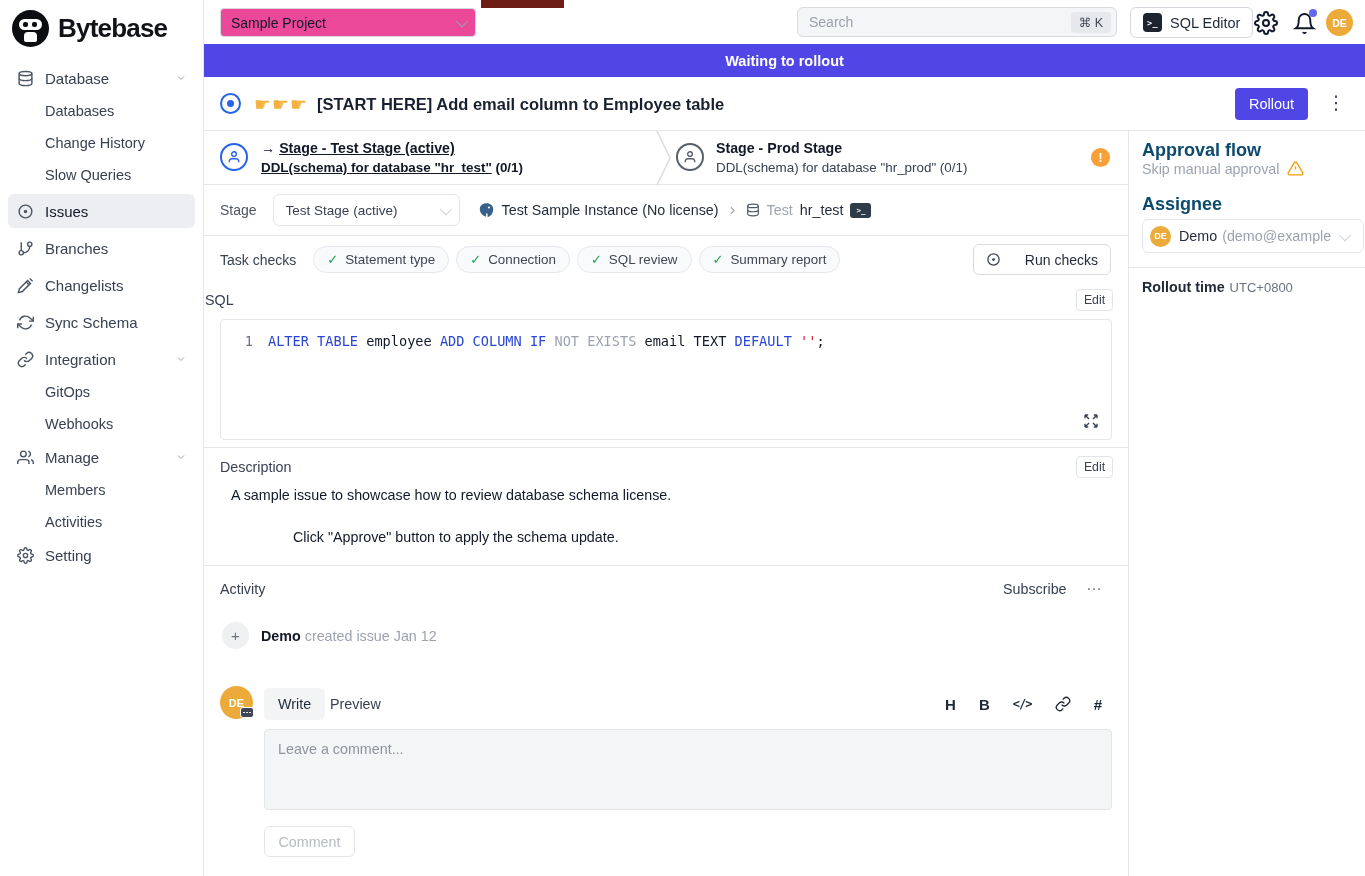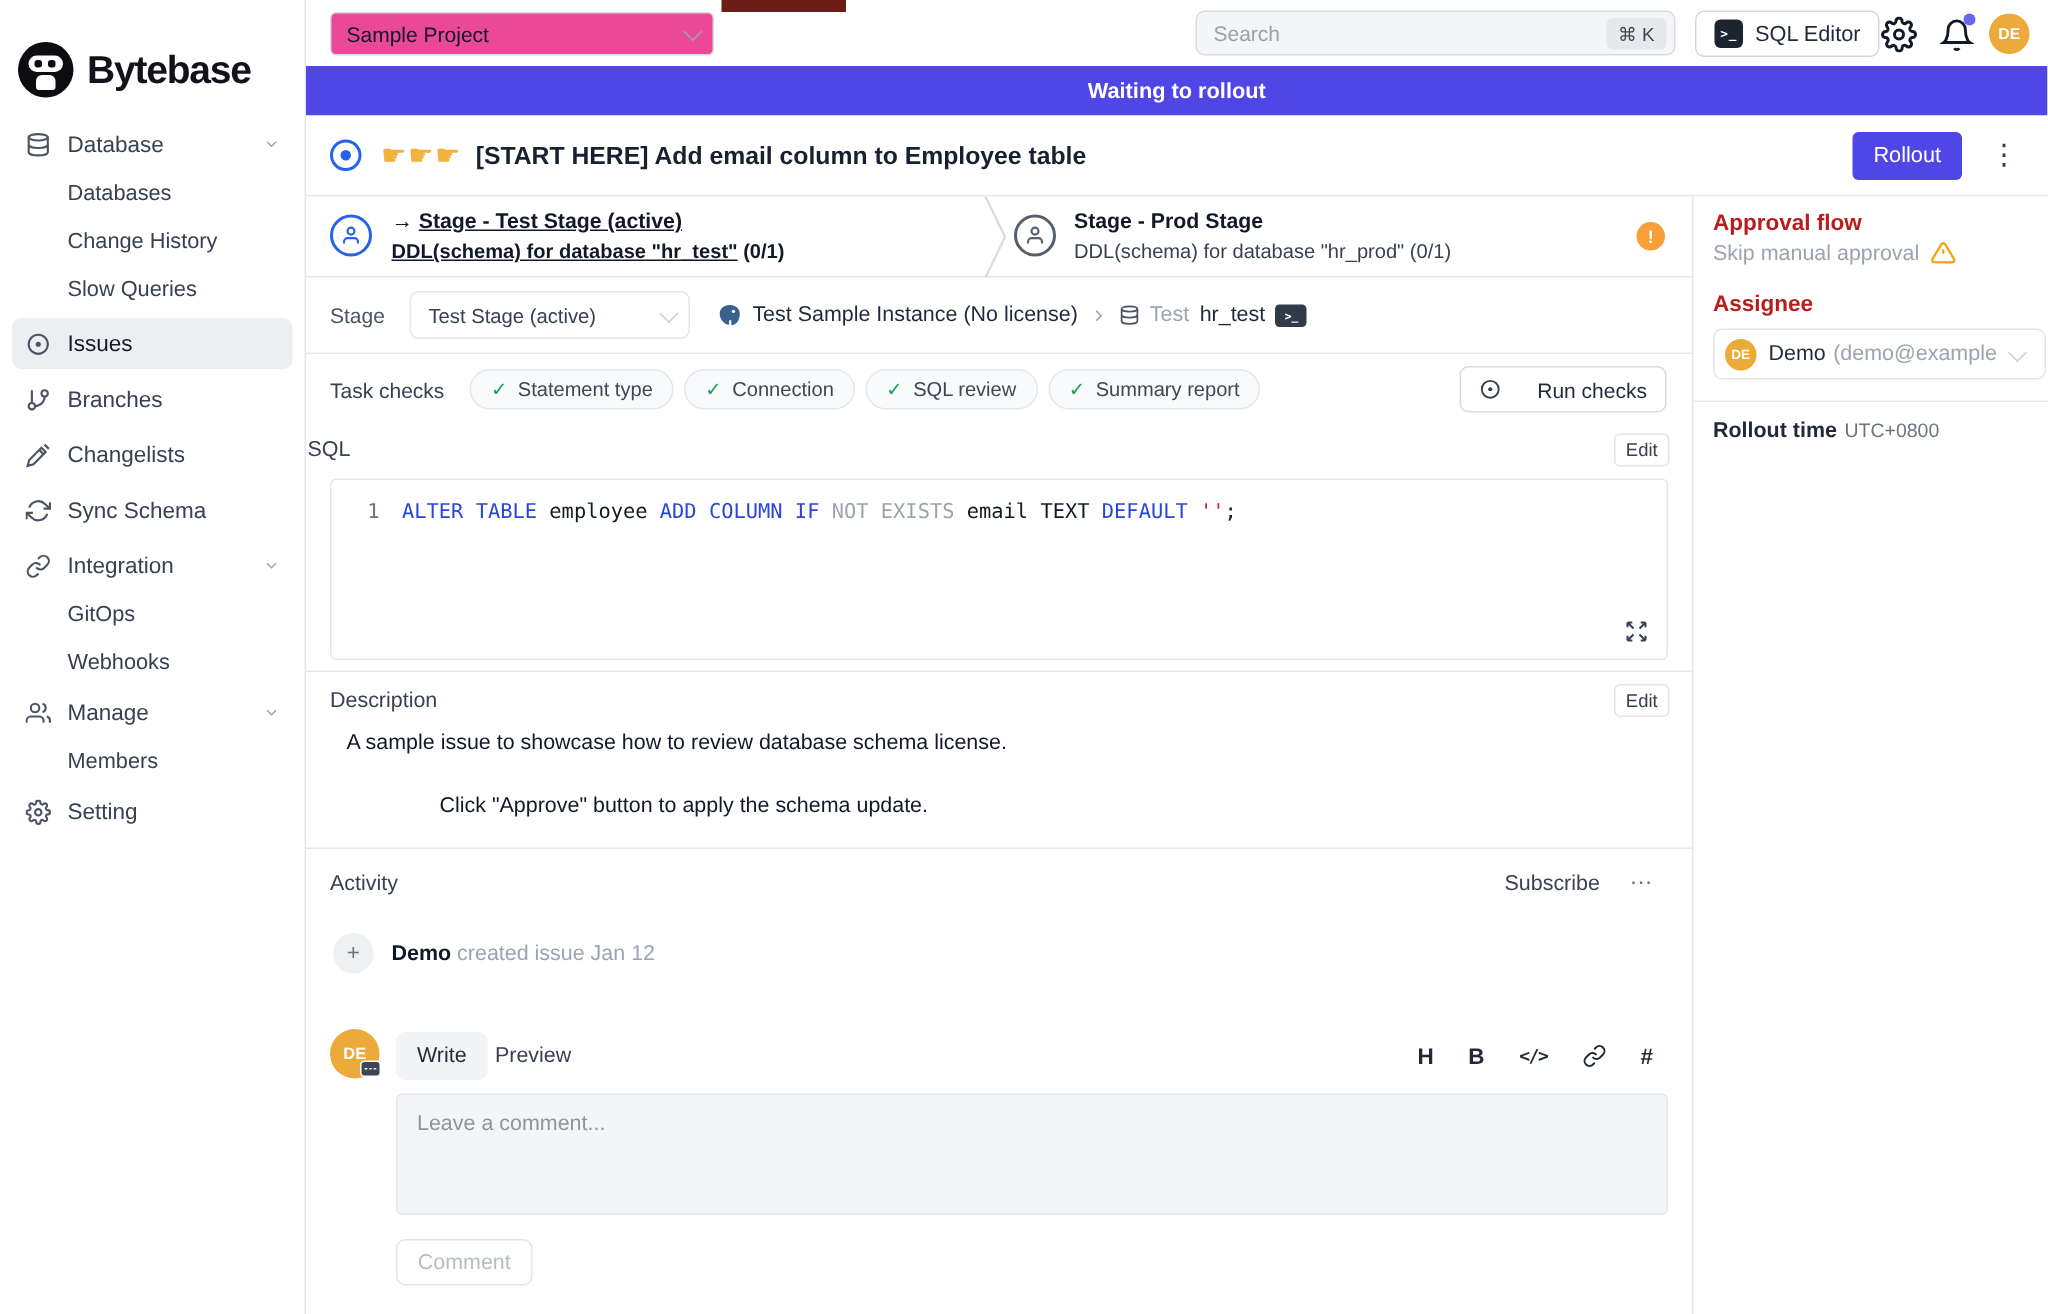--- a/index.html
+++ b/index.html
@@ -7,21 +7,21 @@
   body {
     font-family:"Liberation Sans", sans-serif;
     background:#fff; color:#1f2937; position:relative; overflow:hidden;
     -webkit-font-smoothing:antialiased;
   }
   .abs { position:absolute; }
   svg { display:block; }
 
   
   .sidebar { position:absolute; left:0; top:0; width:204px; height:876px; border-right:1px solid #e5e7eb; background:#fff; }
-  .logo-row { display:flex; align-items:center; gap:9px; padding:28px 12px 8px 12px; cursor:pointer; }
+  .logo-row { display:flex; align-items:center; gap:9px; padding:10px 12px 8px 12px; cursor:pointer; }
   .logo-mark { width:37px; height:37px; border-radius:50%; background:#0c0d10; position:relative; flex:0 0 auto; }
   .logo-mark .visor { position:absolute; left:7px; top:9px; width:23px; height:11px; background:#fff; border-radius:6px; }
   .logo-mark .eye { position:absolute; top:3px; width:5px; height:5px; border-radius:2px; background:#0c0d10; }
   .logo-mark .eye.l { left:4px; } .logo-mark .eye.r { left:13px; }
   .logo-mark .body { position:absolute; left:12px; top:22px; width:13px; height:10px; background:#fff; border-radius:4px 4px 2px 2px; }
   .logo-text { font-size:26px; font-weight:800; letter-spacing:-0.8px; color:#111319; }
   .nav { padding:6px 8px 0 8px; }
   .nav-item { display:flex; align-items:center; gap:10px; height:34px; padding:0 8px; border-radius:6px; color:#374151; font-size:15px; cursor:pointer; }
   .nav-item .ico { width:19px; display:flex; justify-content:center; color:#4b5563; }
   .nav-item .lbl { flex:1; }
@@ -120,21 +120,21 @@
   .tab-preview { position:absolute; left:330px; top:696px; font-size:14.3px; color:#374151; cursor:pointer; }
   .fmt-row { position:absolute; left:945px; top:692px; width:157px; height:24px; display:flex; align-items:center; justify-content:space-between; color:#1f2937; }
   .fmt { cursor:pointer; font-weight:700; font-size:15px; }
   .fmt.code { font-size:12px; letter-spacing:-1px; font-family:"DejaVu Sans Mono",monospace; }
   .comment-area { position:absolute; left:264px; top:729px; width:848px; height:81px; background:#f4f5f6; border:1px solid #e3e6e9; border-radius:4px; padding:11px 13px; font-family:inherit; font-size:14.3px; color:#374151; resize:none; outline:none; }
   .comment-area::placeholder { color:#8d949e; }
   .comment-btn { position:absolute; left:264px; top:826px; width:91px; height:31px; background:#fff; border:1px solid #e3e6e9; border-radius:6px; font-size:14.3px; color:#b6bcc4; font-family:inherit; }
 
   
   .rpanel { position:absolute; left:1128px; top:131px; width:237px; height:745px; border-left:1px solid #e5e7eb; background:#fff; }
-  .rp-h { position:absolute; left:13px; font-size:15px; font-weight:700; color:#b91c1c; }
+  .rp-h { position:absolute; left:13px; font-size:18px; font-weight:700; color:#0c4a6e; }
   .rp-skip { position:absolute; left:13px; top:29px; display:flex; align-items:center; gap:7px; font-size:14.3px; color:#9ca3af; }
   .assignee-select { position:absolute; left:13px; top:88px; width:222px; height:34px; border:1px solid #e3e6e9; border-radius:6px; display:flex; align-items:center; gap:8px; padding:0 6px 0 7px; cursor:pointer; overflow:hidden; background:#fff; }
   .assignee-select .avatar { width:21px; height:21px; font-size:9px; flex:0 0 auto; }
   .assignee-select .nm { font-size:14.3px; color:#1f2937; white-space:nowrap; }
   .assignee-select .em { font-size:14.3px; color:#9ca3af; white-space:nowrap; margin-left:-3px; }
   .rp-div { position:absolute; left:0; top:136px; width:237px; border-top:1px solid #e5e7eb; }
   .rp-time-h { position:absolute; left:13px; top:148px; font-size:14.3px; font-weight:700; color:#1f2937; }
   .rp-time-h .tz { font-weight:400; font-size:13px; color:#6b7280; margin-left:5px; }
   .unset-input { position:absolute; left:13px; top:171px; width:216px; height:33px; border:1px solid #e3e6e9; border-radius:6px; display:flex; align-items:center; padding:0 10px 0 12px; color:#c3c8cf; font-size:14.3px; cursor:pointer; background:#fff; }
   .unset-input .spacer { flex:1; }
@@ -246,20 +246,21 @@
           </svg>
       </span>
       <span class="lbl">Manage</span>
       <span class="chev">
           <svg width="12" height="12" viewBox="0 0 24 24" fill="none" stroke="currentColor" stroke-width="2">
             <polyline points="6 9 12 15 18 9"></polyline>
           </svg>
         </span>
     </div>
     <div class="nav-sub">Members</div>
+    <div class="nav-sub">Activities</div>
     <div class="nav-item">
       <span class="ico">
         <svg width="17" height="17" viewBox="0 0 24 24" fill="none" stroke="currentColor" stroke-width="2">
             <circle cx="12" cy="12" r="3"></circle>
             <path d="M19.4 15a1.65 1.65 0 0 0 .33 1.82l.06.06a2 2 0 0 1 0 2.83 2 2 0 0 1-2.83 0l-.06-.06a1.65 1.65 0 0 0-1.82-.33 1.65 1.65 0 0 0-1 1.51V21a2 2 0 0 1-2 2 2 2 0 0 1-2-2v-.09A1.65 1.65 0 0 0 9 19.4a1.65 1.65 0 0 0-1.82.33l-.06.06a2 2 0 0 1-2.83 0 2 2 0 0 1 0-2.83l.06-.06a1.65 1.65 0 0 0 .33-1.82 1.65 1.65 0 0 0-1.51-1H3a2 2 0 0 1-2-2 2 2 0 0 1 2-2h.09A1.65 1.65 0 0 0 4.6 9a1.65 1.65 0 0 0-.33-1.82l-.06-.06a2 2 0 0 1 0-2.83 2 2 0 0 1 2.83 0l.06.06a1.65 1.65 0 0 0 1.82.33H9a1.65 1.65 0 0 0 1-1.51V3a2 2 0 0 1 2-2 2 2 0 0 1 2 2v.09a1.65 1.65 0 0 0 1 1.51 1.65 1.65 0 0 0 1.82-.33l.06-.06a2 2 0 0 1 2.83 0 2 2 0 0 1 0 2.83l-.06.06a1.65 1.65 0 0 0-.33 1.82V9a1.65 1.65 0 0 0 1.51 1H21a2 2 0 0 1 2 2 2 2 0 0 1-2 2h-.09a1.65 1.65 0 0 0-1.51 1z"></path>
           </svg>
       </span>
       <span class="lbl">Setting</span>
     </div>
   </div>

